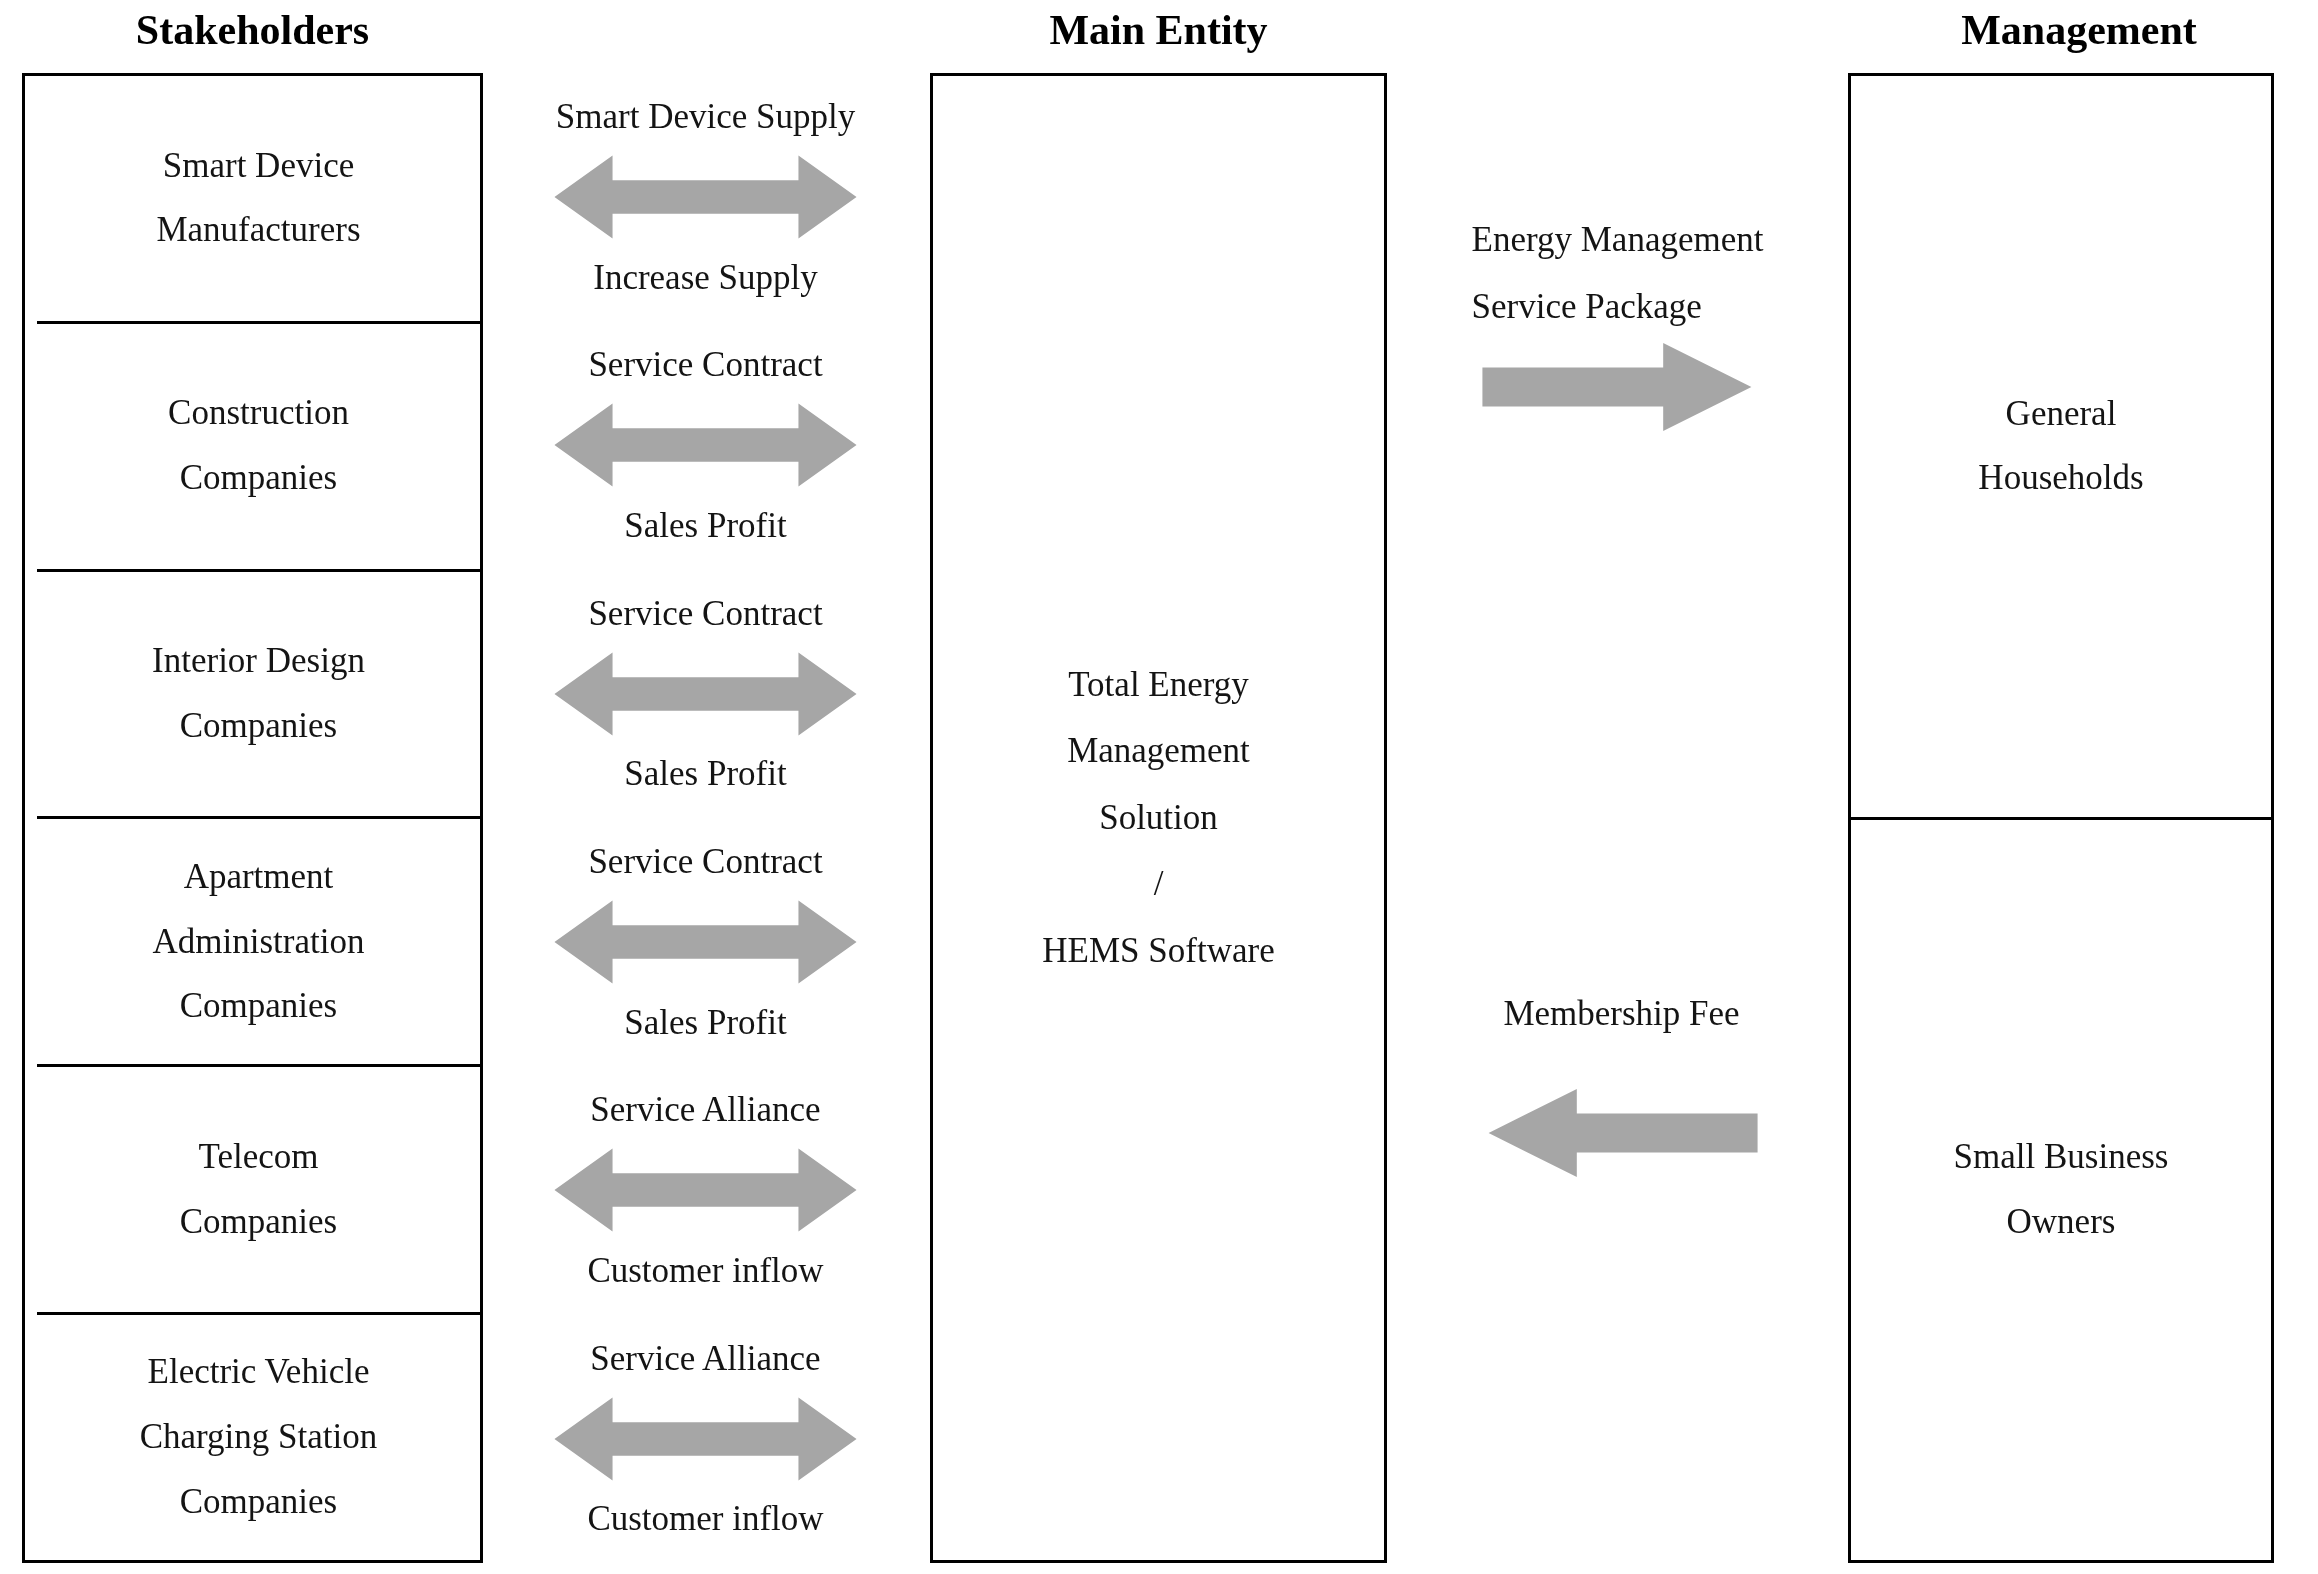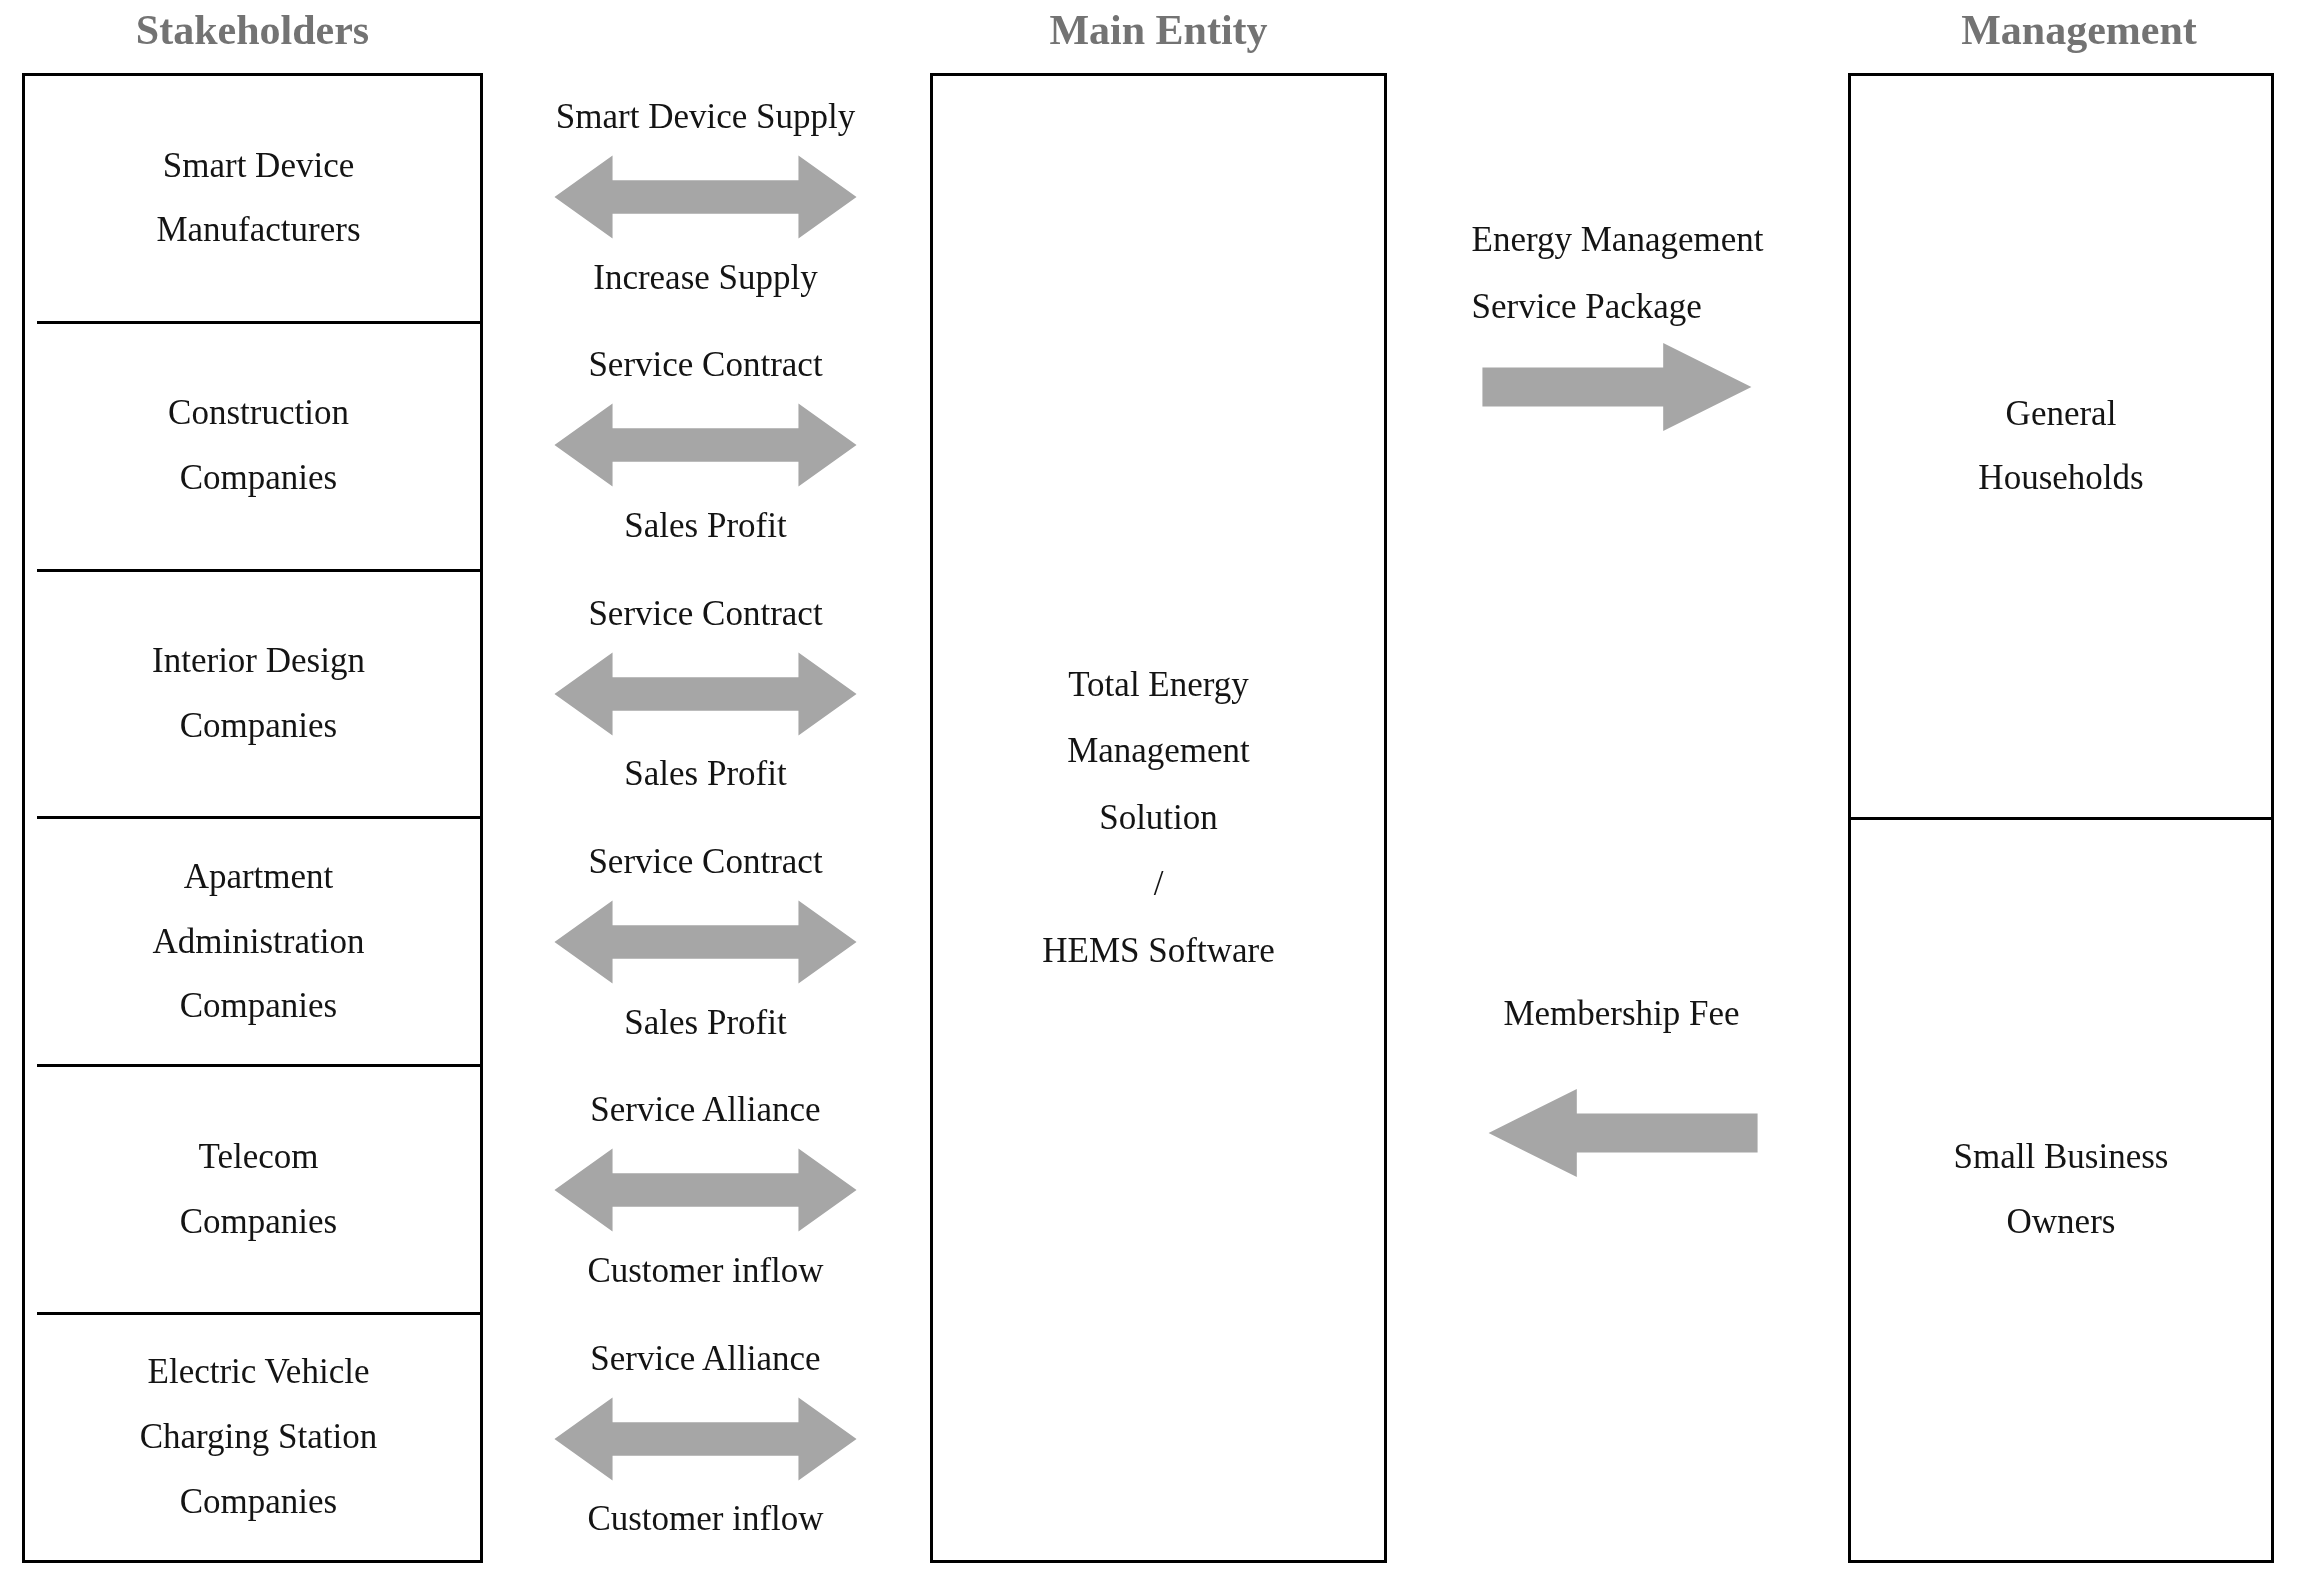--- a/index.html
+++ b/index.html
@@ -7,21 +7,21 @@
     position:relative;
     width:2319px;height:1575px;
     background:#ffffff;
     font-family:"Liberation Serif","DejaVu Serif",serif;
     color:#141414;
   }
   .heading{
     position:absolute;top:4.4px;
     font-size:42px;font-weight:bold;
     text-align:center;line-height:1.25;
-    color:#737373;
+    color:#000000;
   }
   .h-stakeholders{left:22px;width:461px;}
   .h-main{left:930px;width:457px;}
   .h-customers{left:1848px;width:462px;}
 
   .box{
     position:absolute;top:73px;height:1490px;
     border:3.6px solid #000;box-sizing:border-box;
     display:flex;flex-direction:column;
     background:#fff;

